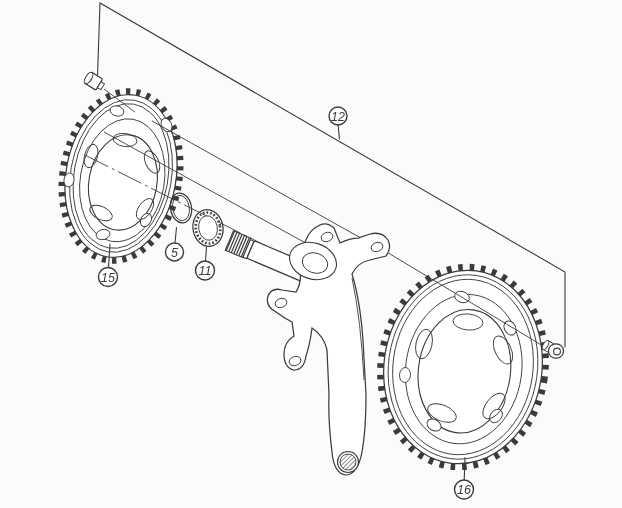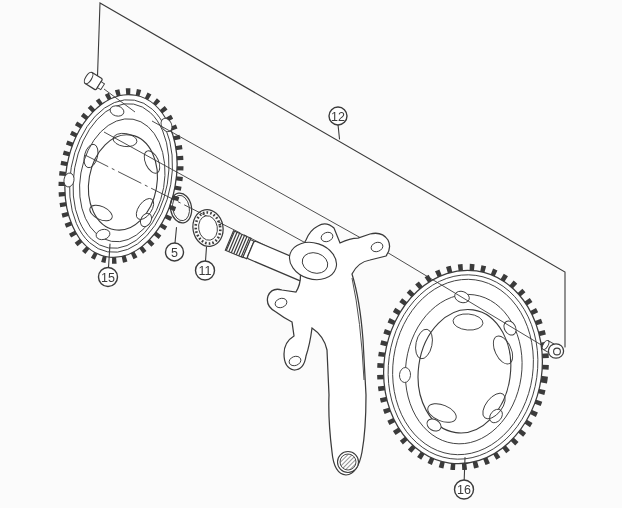--- a/index.html
+++ b/index.html
@@ -1,19 +1,19 @@
 <!DOCTYPE html>
 <html style="--line: #3b3b3b; --bg: #fbfbfb;"><head>
 <meta charset="utf-8">
 <style>
   :root { --line:#3b3b3b; --bg:#fbfbfb; }
   html,body { margin:0; padding:0; background:var(--bg); }
   .stage {
     position:relative; width:622px; height:508px; background:var(--bg);
-    font-family:"Liberation Sans", sans-serif; overflow:hidden;
+    font-family:"Liberation Sans", sans-serif; overflow:hidden;font-style:italic;
   }
   svg { position:absolute; left:0; top:0; }
   .ln       { stroke:var(--line); fill:none; stroke-width:1.1; stroke-linecap:round; }
   .ln-thin  { stroke:var(--line); fill:none; stroke-width:0.9; }
   .ln-med   { stroke:var(--line); fill:none; stroke-width:1.25; }
   .white    { fill:#ffffff; }
   .teeth    { stroke:var(--line); fill:none; stroke-width:7; }
   .callout-circle { fill:#ffffff; stroke:var(--line); stroke-width:1.4; }
   .callout-text   { fill:var(--line); font-size:12.5px; font-weight:400;
                     text-anchor:middle; }

